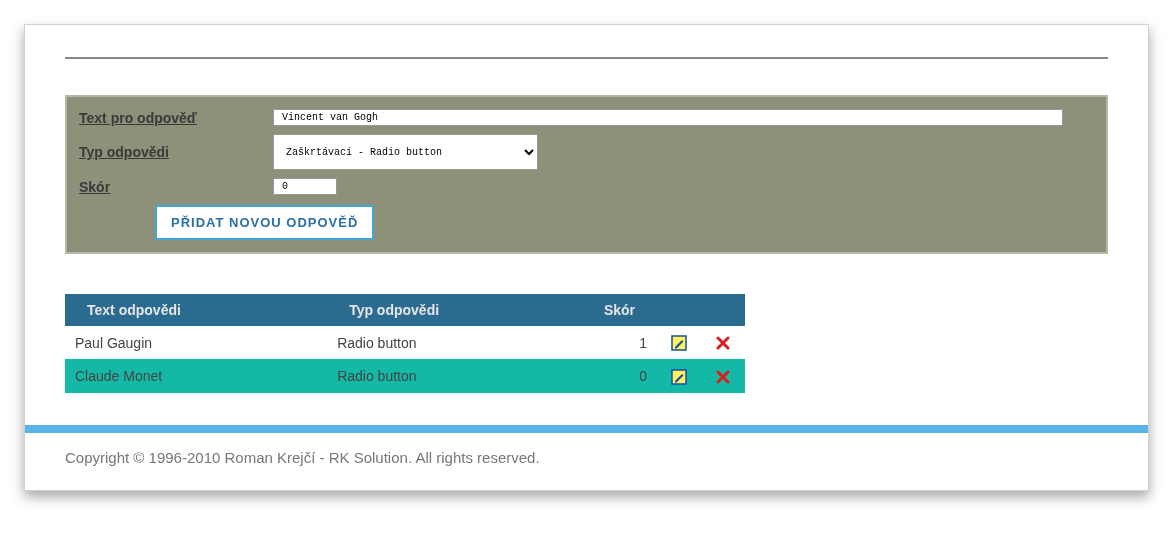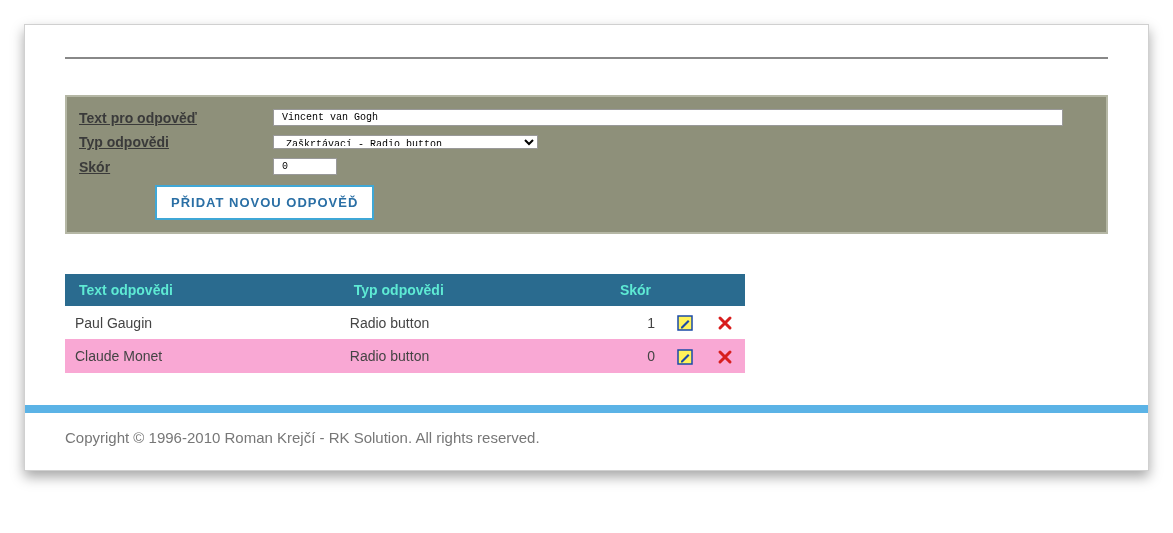--- a/index.html
+++ b/index.html
@@ -47,54 +47,54 @@
     font-size: 10px;
     padding: 2px 8px;
     border: 1px solid #999;
     background: #fff;
   }
   .text-input.wide { width: 790px; }
   .text-input.small { width: 64px; }
   select.text-input {
     width: auto;
     min-width: 265px;
-    height: 14px;
+    height: 36px;
   }
   .submit-btn {
     margin-top: 6px;
     margin-left: 78px;
     background: #fff;
     border: 2px solid #3fa7d6;
     color: #2a6fa5;
     font-weight: bold;
     letter-spacing: 1px;
     font-size: 13px;
     padding: 8px 14px;
     cursor: pointer;
     font-family: inherit;
   }
   table.answers {
     border-collapse: collapse;
     width: 680px;
   }
   table.answers th {
     background: #2a6b8f;
-    color: #5eead4;
+    color: #e5e5e5;
     text-align: left;
     font-weight: bold;
-    padding: 8px 14px;
+    padding: 8px 22px;
     font-size: 14px;
   }
   table.answers td {
     padding: 8px 10px;
     font-size: 14px;
     color: #444;
   }
   tr.row0 td { background: #fff; }
-  tr.row1 td { background: #f9a8d4; }
+  tr.row1 td { background: #14b8a6; }
   .col-score { text-align: right; width: 50px; }
   .col-action { width: 40px; text-align: center; }
   .icon-edit, .icon-del {
     display: inline-block;
     width: 16px; height: 16px;
     cursor: pointer;
     vertical-align: middle;
   }
   .bluebar {
     height: 8px;

